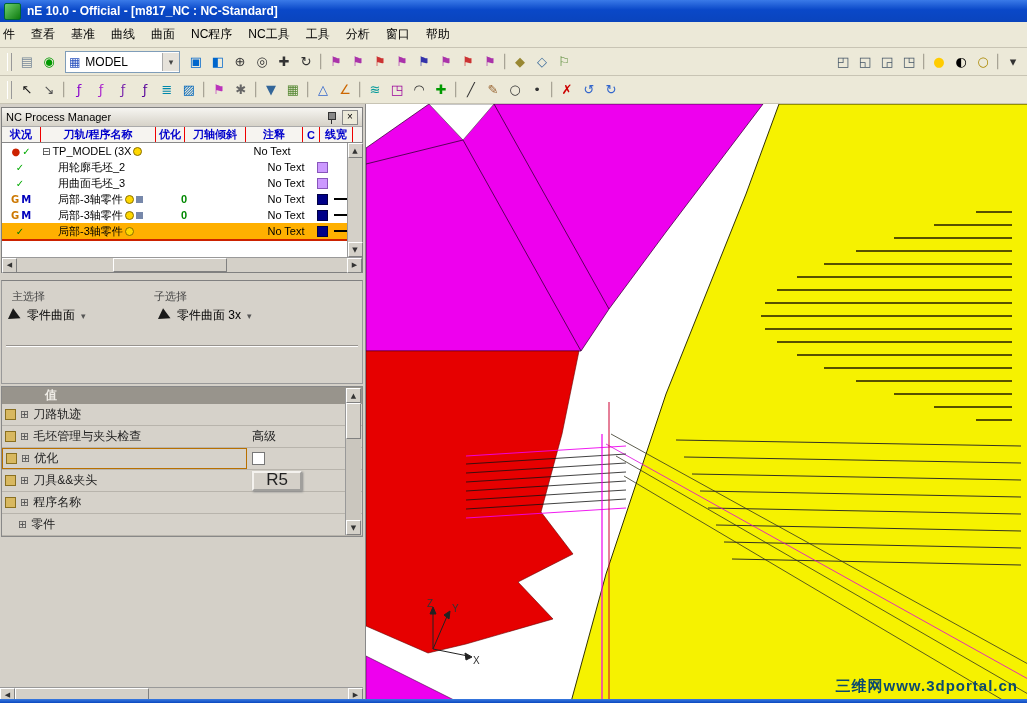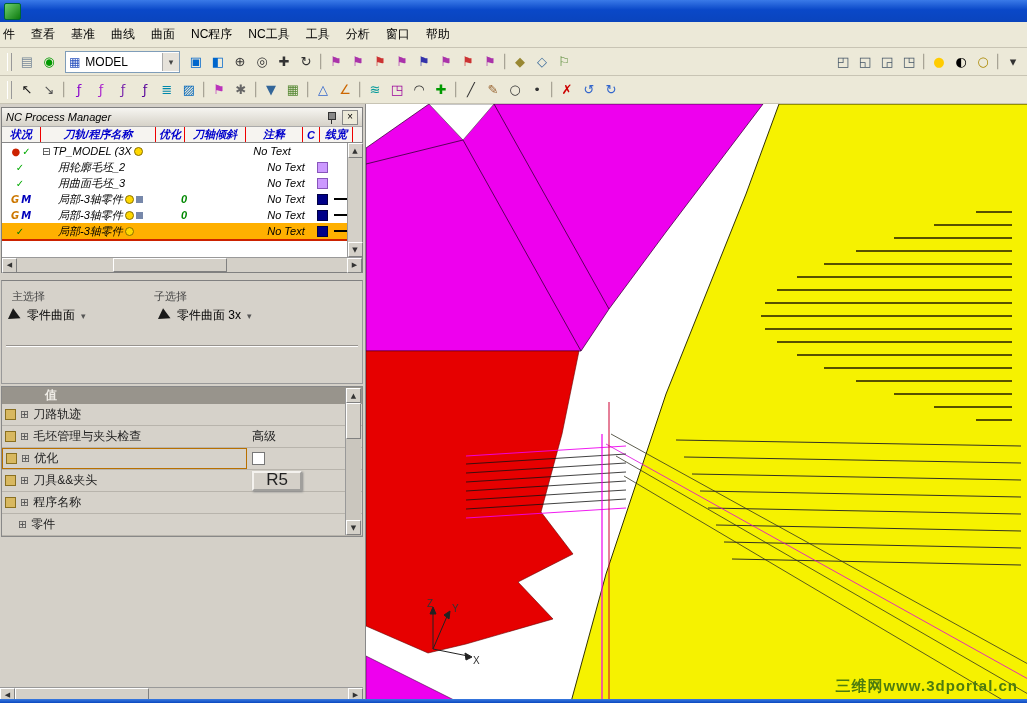--- a/index.html
+++ b/index.html
@@ -26,21 +26,21 @@
   .combo{display:flex;align-items:center;background:#fff;border:1px solid #7f9db9;height:20px;
     width:110px;padding-left:3px;gap:5px;margin:0 5px;flex:none;}
   .combo .cicon{color:#2a52be;font-family:"DejaVu Sans",sans-serif;}
   .combo .carrow{margin-left:auto;width:16px;height:18px;background:#e6e2da;border-left:1px solid #aaa;
     display:flex;align-items:center;justify-content:center;font-size:9px;color:#444;}
   .spacer{flex:1;}
   
   .main{display:flex;height:598px;}
   .left-col{width:365px;height:598px;position:relative;background:#d4d0c8;flex:none;}
   
-  .nc-panel{position:absolute;top:3px;left:1px;width:360px;background:#000000;border:1px solid #808080;font-style:italic;}
+  .nc-panel{position:absolute;top:3px;left:1px;width:360px;background:#000000;border:1px solid #808080;}
   .nc-header{height:18px;background:linear-gradient(#f6f5f1,#d6d2c8);display:flex;align-items:center;
     padding:0 4px;border-bottom:1px solid #aaa;font-size:11px;}
   .pin{position:relative;width:10px;height:13px;margin-left:auto;margin-right:6px;}
   .pin::before{content:"";position:absolute;left:2px;top:1px;width:6px;height:6px;background:#888;border:1px solid #333;}
   .pin::after{content:"";position:absolute;left:5px;top:9px;width:1px;height:4px;background:#333;}
   .nc-close{width:14px;height:13px;border:1px solid #888;background:#ece9d8;font-size:10px;
     line-height:11px;text-align:center;}
   .nc-thead{display:flex;height:15px;background:#f6f4f0;color:#0000cc;font-weight:bold;font-size:11px;
     border-bottom:1px solid #888;}
   .nc-th{border-right:1px solid #e00;display:flex;align-items:center;justify-content:center;
@@ -95,29 +95,30 @@
     text-align:center;font-size:17px;color:#222;line-height:13px;box-shadow:1px 1px 2px #888;}
   .param-vscroll{position:absolute;right:1px;top:1px;bottom:1px;width:15px;background:#cac6be;
     border-left:1px solid #999;display:flex;flex-direction:column;align-items:center;}
   .vthumb{width:13px;height:34px;background:#d4d0c8;border:1px solid;border-color:#fff #808080 #808080 #fff;flex:none;}
   
   .left-hscroll{position:absolute;left:0;bottom:0;width:363px;height:14px;background:#d4d0c8;
     border-top:1px solid #999;display:flex;align-items:center;}
   
   .viewport{width:662px;height:598px;position:relative;background:#fff;border-left:1px solid #888;flex:none;}
   .ax{font-size:10px;fill:#333;font-family:"Liberation Sans",sans-serif;}
-  .watermark{position:absolute;right:10px;bottom:6px;color:#4d7c0f;font-weight:bold;font-size:15px;
+  .watermark{position:absolute;right:10px;bottom:6px;color:#0c4a6e;font-weight:bold;font-size:15px;
     letter-spacing:1px;}
   .bottom-edge{position:absolute;left:0;right:0;bottom:0;height:4px;background:linear-gradient(#3a7ae0,#0a48c0);}
 </style>
 </head>
 <body>
 
 <div class="titlebar">
   <span class="app-icon"></span>
+  <span>nE 10.0 - Official - [m817_NC : NC-Standard]</span>
 </div>
 
 <div class="menubar">
 
 <div class="menu-item">件</div>
     <div class="menu-item">查看</div>
     <div class="menu-item">基准</div>
     <div class="menu-item">曲线</div>
     <div class="menu-item">曲面</div>
     <div class="menu-item">NC程序</div>

